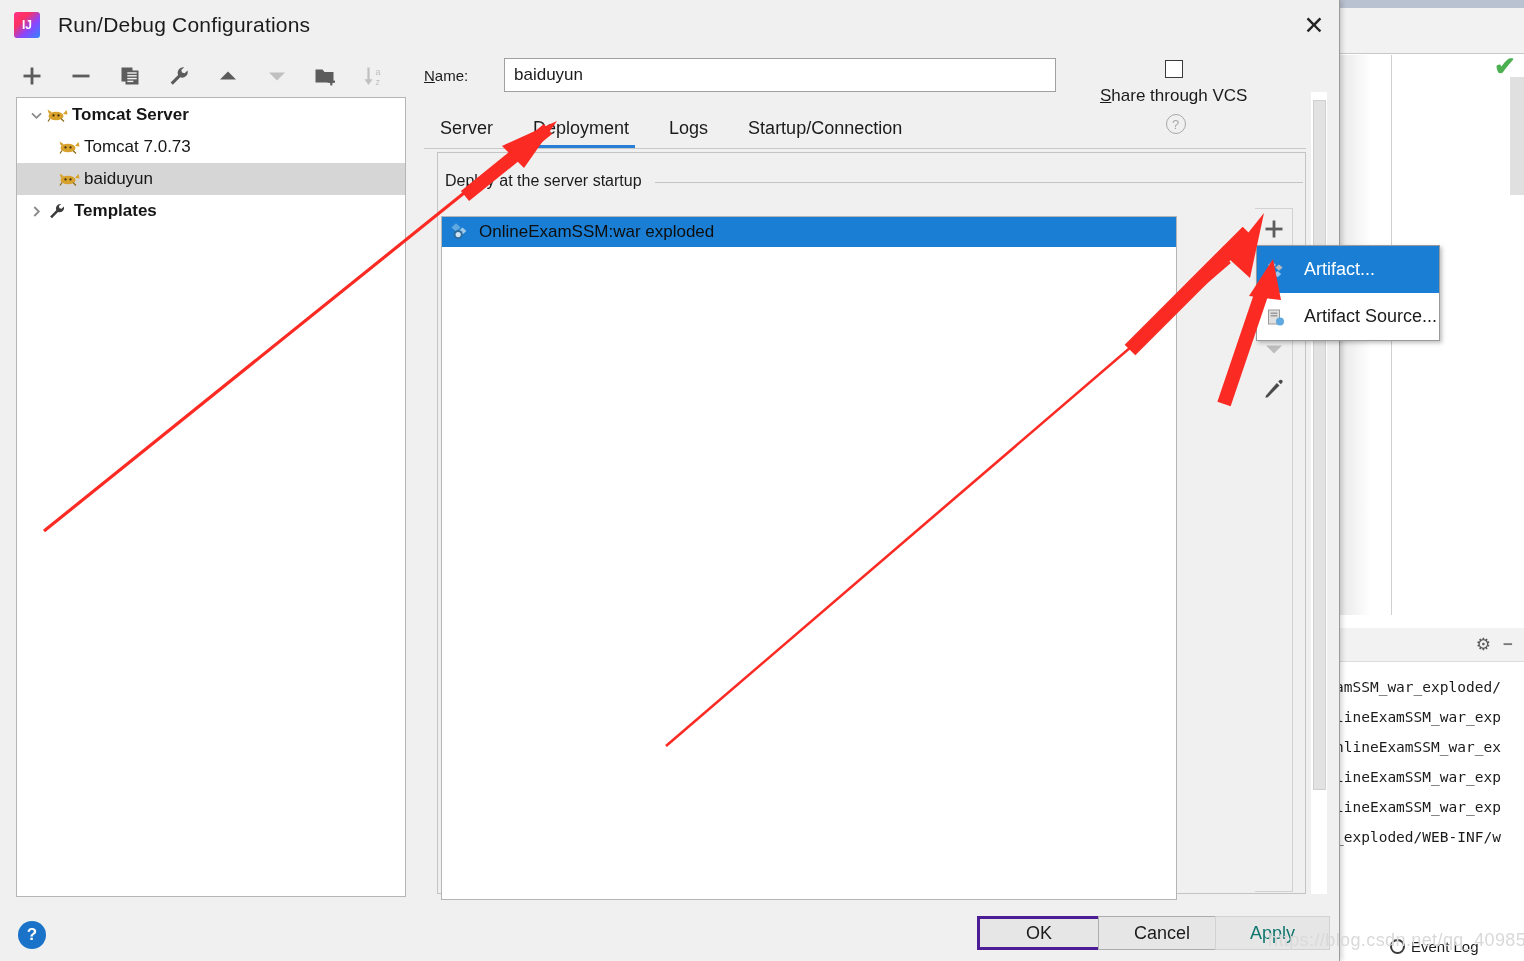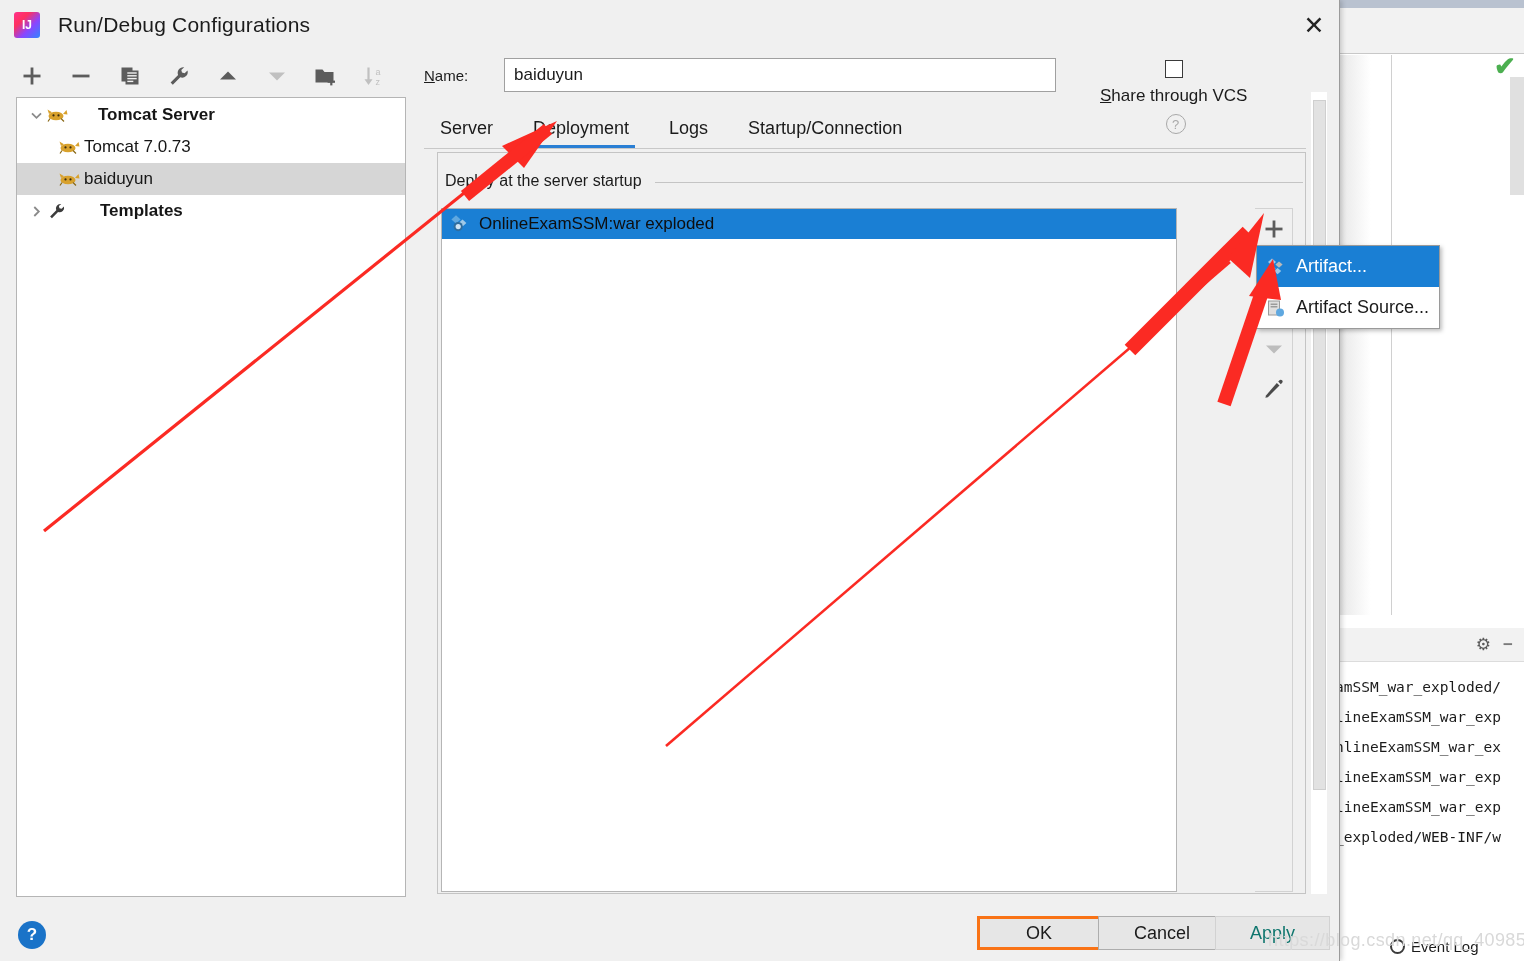--- a/index.html
+++ b/index.html
@@ -136,21 +136,21 @@
   .tree-arrow {
     width: 22px; display: flex; align-items: center; justify-content: center;
     color: #8a8a8a; font-size: 13px; flex: none;
   }
   .tree-indent { width: 34px; flex: none; }
   .cat-icon {
     width: 21px; height: 18px; flex: none; margin-right: 4px;
     position: relative;
   }
   .cat-icon svg { display: block; }
-  .tree-label.bold { font-weight: bold; margin-left: 26px; }
+  .tree-label.bold { font-weight: bold; }
   .wrench-icon { width: 22px; height: 18px; flex: none; margin-right: 5px; }
 
   
   .name-row {
     position: absolute; left: 424px; top: 58px; width: 640px; height: 34px;
     display: flex; align-items: center;
   }
   .name-label { font-size: 15px; color: #1b1b1b; width: 80px; }
   .name-label u { text-decoration: underline; }
   .name-input {
@@ -200,21 +200,21 @@
   .group-label {
     position: absolute; left: 440px; top: 172px;
     background: #f0f0f0; padding: 0 5px; font-size: 16px; color: #1b1b1b;
     z-index: 3;
   }
   .group-line {
     position: absolute; left: 655px; top: 182px; width: 648px; height: 1px;
     background: #c4c4c4;
   }
   .deploy-list {
-    position: absolute; left: 441px; top: 208px; width: 736px; height: 684px;
+    position: absolute; left: 441px; top: 216px; width: 736px; height: 684px;
     background: #ffffff; border: 1px solid #b5b5b5;
   }
   .deploy-item {
     height: 30px; display: flex; align-items: center; padding-left: 8px;
     font-size: 17px; color: #1b1b1b; cursor: pointer;
   }
   .deploy-item.selected { background: #1a7fd4; color: #0e0e0e; }
   .artifact-icon { width: 22px; height: 20px; flex: none; margin-right: 7px; }
 
   
@@ -238,43 +238,43 @@
     background: #e2e2e2; border: 1px solid #cfcfcf; cursor: pointer;
   }
 
   
   .popup {
     position: absolute; left: 1256px; top: 245px; width: 184px;
     background: #ffffff; border: 1px solid #9a9a9a;
     box-shadow: 2px 2px 4px rgba(0,0,0,.25); z-index: 40;
   }
   .popup-item {
-    height: 41px; display: flex; align-items: center; padding-left: 8px;
-    font-size: 18px; color: #1b1b1b; cursor: pointer; white-space: nowrap;
+    height: 47px; display: flex; align-items: center; padding-left: 8px;
+    font-size: 18px; color: #1b1b1b; cursor: pointer; white-space: nowrap; gap: 8px;
   }
   .popup-item.highlight { background: #1a7fd4; color: #ffffff; }
   .popup-icon { width: 22px; height: 20px; flex: none; margin-right: 9px; }
 
   
   .help-circle {
     position: absolute; left: 18px; top: 921px; width: 28px; height: 28px;
     border-radius: 50%; background: #1a73c8; color: #ffffff; font-size: 17px;
     display: flex; align-items: center; justify-content: center;
     cursor: pointer; font-weight: bold;
   }
   .btn {
     position: absolute; top: 916px; height: 34px;
     border: 1px solid #adadad; background: #e6e6e6;
     font-size: 18px; color: #1b1b1b; cursor: pointer;
     display: flex; align-items: center; justify-content: center;
     font-family: "Liberation Sans", sans-serif;
   }
   .btn.ok {
     left: 977px; width: 124px;
-    border: 3px solid #f97316; background: #e6e6e6;
+    border: 3px solid #4c1d95; background: #e6e6e6;
   }
   .btn.cancel { left: 1098px; width: 128px; }
   .btn.apply { left: 1215px; width: 115px; color: #0f766e; border-color: #d2d2d2; }
 
   
   #annotations { position: absolute; inset: 0; pointer-events: none; z-index: 60; }
 
   .watermark {
     position: absolute; left: 1268px; top: 930px;
     font-size: 18px; color: #d9d9d9; white-space: nowrap;

